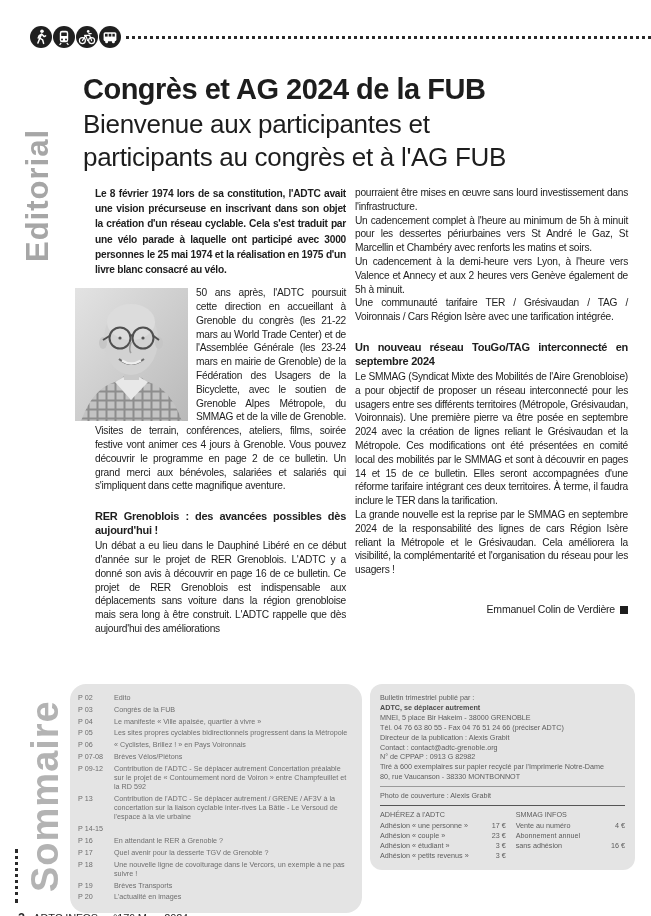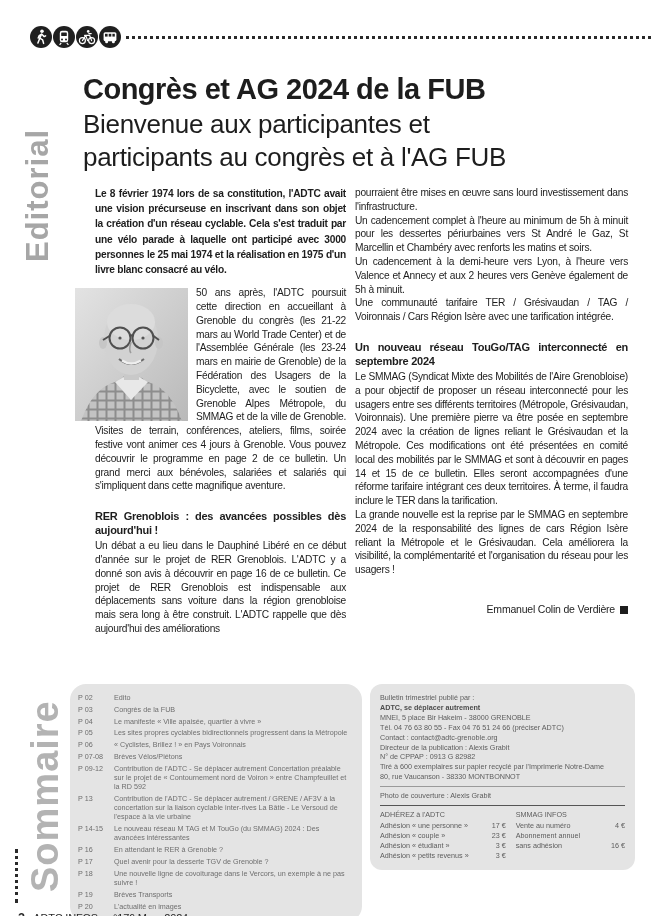--- a/index.html
+++ b/index.html
@@ -213,21 +213,20 @@
         <span class="toc-title">Contribution de l'ADTC - Se déplacer autrement Concertation préalable sur le projet de « Contournement nord de Voiron » entre Champfeuillet et la RD 592</span>
       </div>
 
       <div class="toc-row">
         <span class="toc-page">P 13</span>
         <span class="toc-title">Contribution de l'ADTC - Se déplacer autrement / GRENE / AF3V à la concertation sur la liaison cyclable inter-rives La Bâtie - Le Versoud de l'espace à la vie urbaine</span>
       </div>
 
       <div class="toc-row">
         <span class="toc-page">P 14-15</span>
-        <span class="toc-title">Le nouveau réseau M TAG et M TouGo (du SMMAG) 2024 :  Des avancées intéressantes</span>
       </div>
 
       <div class="toc-row">
         <span class="toc-page">P 16</span>
         <span class="toc-title">En attendant le RER à Grenoble ?</span>
       </div>
 
       <div class="toc-row">
         <span class="toc-page">P 17</span>
         <span class="toc-title">Quel avenir pour la desserte TGV de Grenoble ?</span>
@@ -248,22 +247,22 @@
         <span class="toc-title">L'actualité en images</span>
       </div>
 
   </div>
 
   <div class="masthead-box">
     <div>Bulletin trimestriel publié par :</div>
     <div class="bold">ADTC, se déplacer autrement</div>
     <div>MNEI, 5 place Bir Hakeim - 38000 GRENOBLE</div>
     <div>Tél. 04 76 63 80 55 - Fax 04 76 51 24 66 (préciser ADTC)</div>
+    <div>Directeur de la publication : Alexis Grabit</div>
     <div>Contact : contact@adtc-grenoble.org</div>
-    <div>Directeur de la publication : Alexis Grabit</div>
     <div>N° de CPPAP : 0913 G 82982</div>
     <div>Tiré à 600 exemplaires sur papier recyclé par l'Imprimerie Notre-Dame</div>
     <div>80, rue Vaucanson - 38330 MONTBONNOT</div>
     <hr class="mh-divider">
     <div>Photo de couverture : Alexis Grabit</div>
     <hr class="mh-divider strong">
     <div class="price-cols">
       <div class="price-col wide">
         <div class="price-heading">ADHÉREZ à l'ADTC</div>
 

